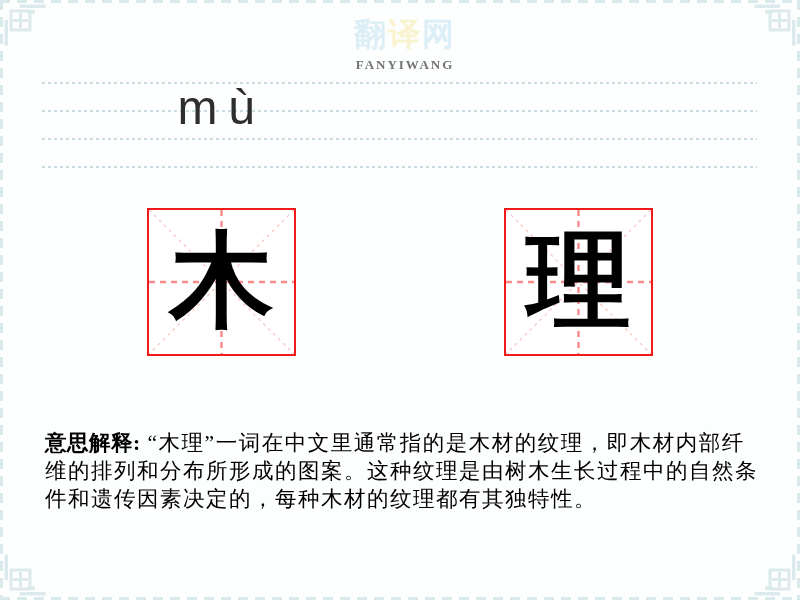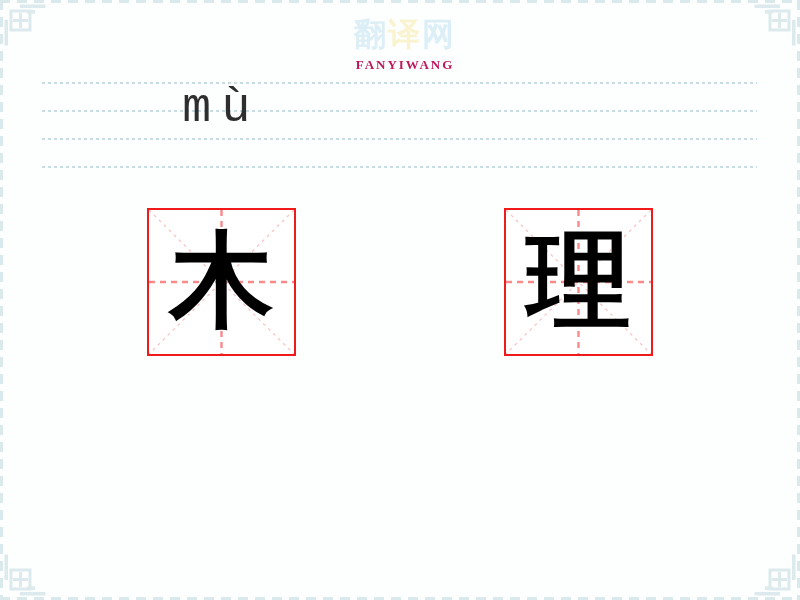--- a/index.html
+++ b/index.html
@@ -20,28 +20,28 @@
   .corner{position:absolute;width:42px;height:42px;color:#dce9ed;}
   .corner.tl{left:4px;top:4px;}
   .corner.tr{right:4px;top:4px;transform:scaleX(-1);}
   .corner.bl{left:4px;bottom:4px;transform:scaleY(-1);}
   .corner.br{right:4px;bottom:4px;transform:scale(-1,-1);}
   
   .watermark{position:absolute;left:340px;top:6px;width:130px;text-align:center;pointer-events:none;}
   .watermark .chars{font-size:32px;line-height:56px;font-weight:bold;letter-spacing:2px;white-space:nowrap;}
   .wm-blue{color:#dceef6;}
   .wm-yellow{color:#faf3cf;}
-  .watermark .sub{font-size:13px;line-height:13px;letter-spacing:2px;color:#be185d;font-weight:bold;margin-top:-4px;}
+  .watermark .sub{font-size:13px;line-height:13px;letter-spacing:2px;color:#737373;font-weight:bold;margin-top:-4px;}
   
   .guide{position:absolute;left:42px;width:715px;height:2px;background:repeating-linear-gradient(90deg,#c8dde3 0 3px,transparent 3px 6px);}
   .g1{top:82px;} .g2{top:110px;} .g3{top:138px;} .g4{top:166px;}
   
   .pinyin{
     position:absolute;top:82px;height:56px;width:149px;
-    font-family:Liberation Mono, monospace;
+    font-family:Liberation Sans, sans-serif;
     font-size:48px;line-height:52px;color:#2e2e2e;
     text-align:center;letter-spacing:0.22em;white-space:nowrap;
   }
   .pinyin.p1{left:147px;}
   .pinyin.p2{left:504px;}
   
   .charbox{
     position:absolute;top:208px;width:145px;height:144px;
     background:#ffffff;border:2px solid #f01a1a;
   }
@@ -146,14 +146,15 @@
   <div class="charbox b2">
     <svg class="grid" width="145" height="144" viewBox="0 0 145 144">
       <line x1="0" y1="0" x2="145" y2="144" stroke="#f8c2c2" stroke-width="1.2" stroke-dasharray="3 4"></line>
       <line x1="145" y1="0" x2="0" y2="144" stroke="#f8c2c2" stroke-width="1.2" stroke-dasharray="3 4"></line>
       <line x1="72.5" y1="0" x2="72.5" y2="144" stroke="#f98a8a" stroke-width="2.4" stroke-dasharray="6 5"></line>
       <line x1="0" y1="72" x2="145" y2="72" stroke="#f98a8a" stroke-width="2.4" stroke-dasharray="6 5"></line>
     </svg>
     <span class="glyph">理</span>
   </div>
 
+  <p class="definition"><b>意思解释:</b> <span>“木理”一词在中文里通常指的是木材的纹理，即木材内部纤维的排列和分布所形成的图案。这种纹理是由树木生长过程中的自然条件和遗传因素决定的，每种木材的纹理都有其独特性。</span></p>
 
 </div>
 
 </body></html>

